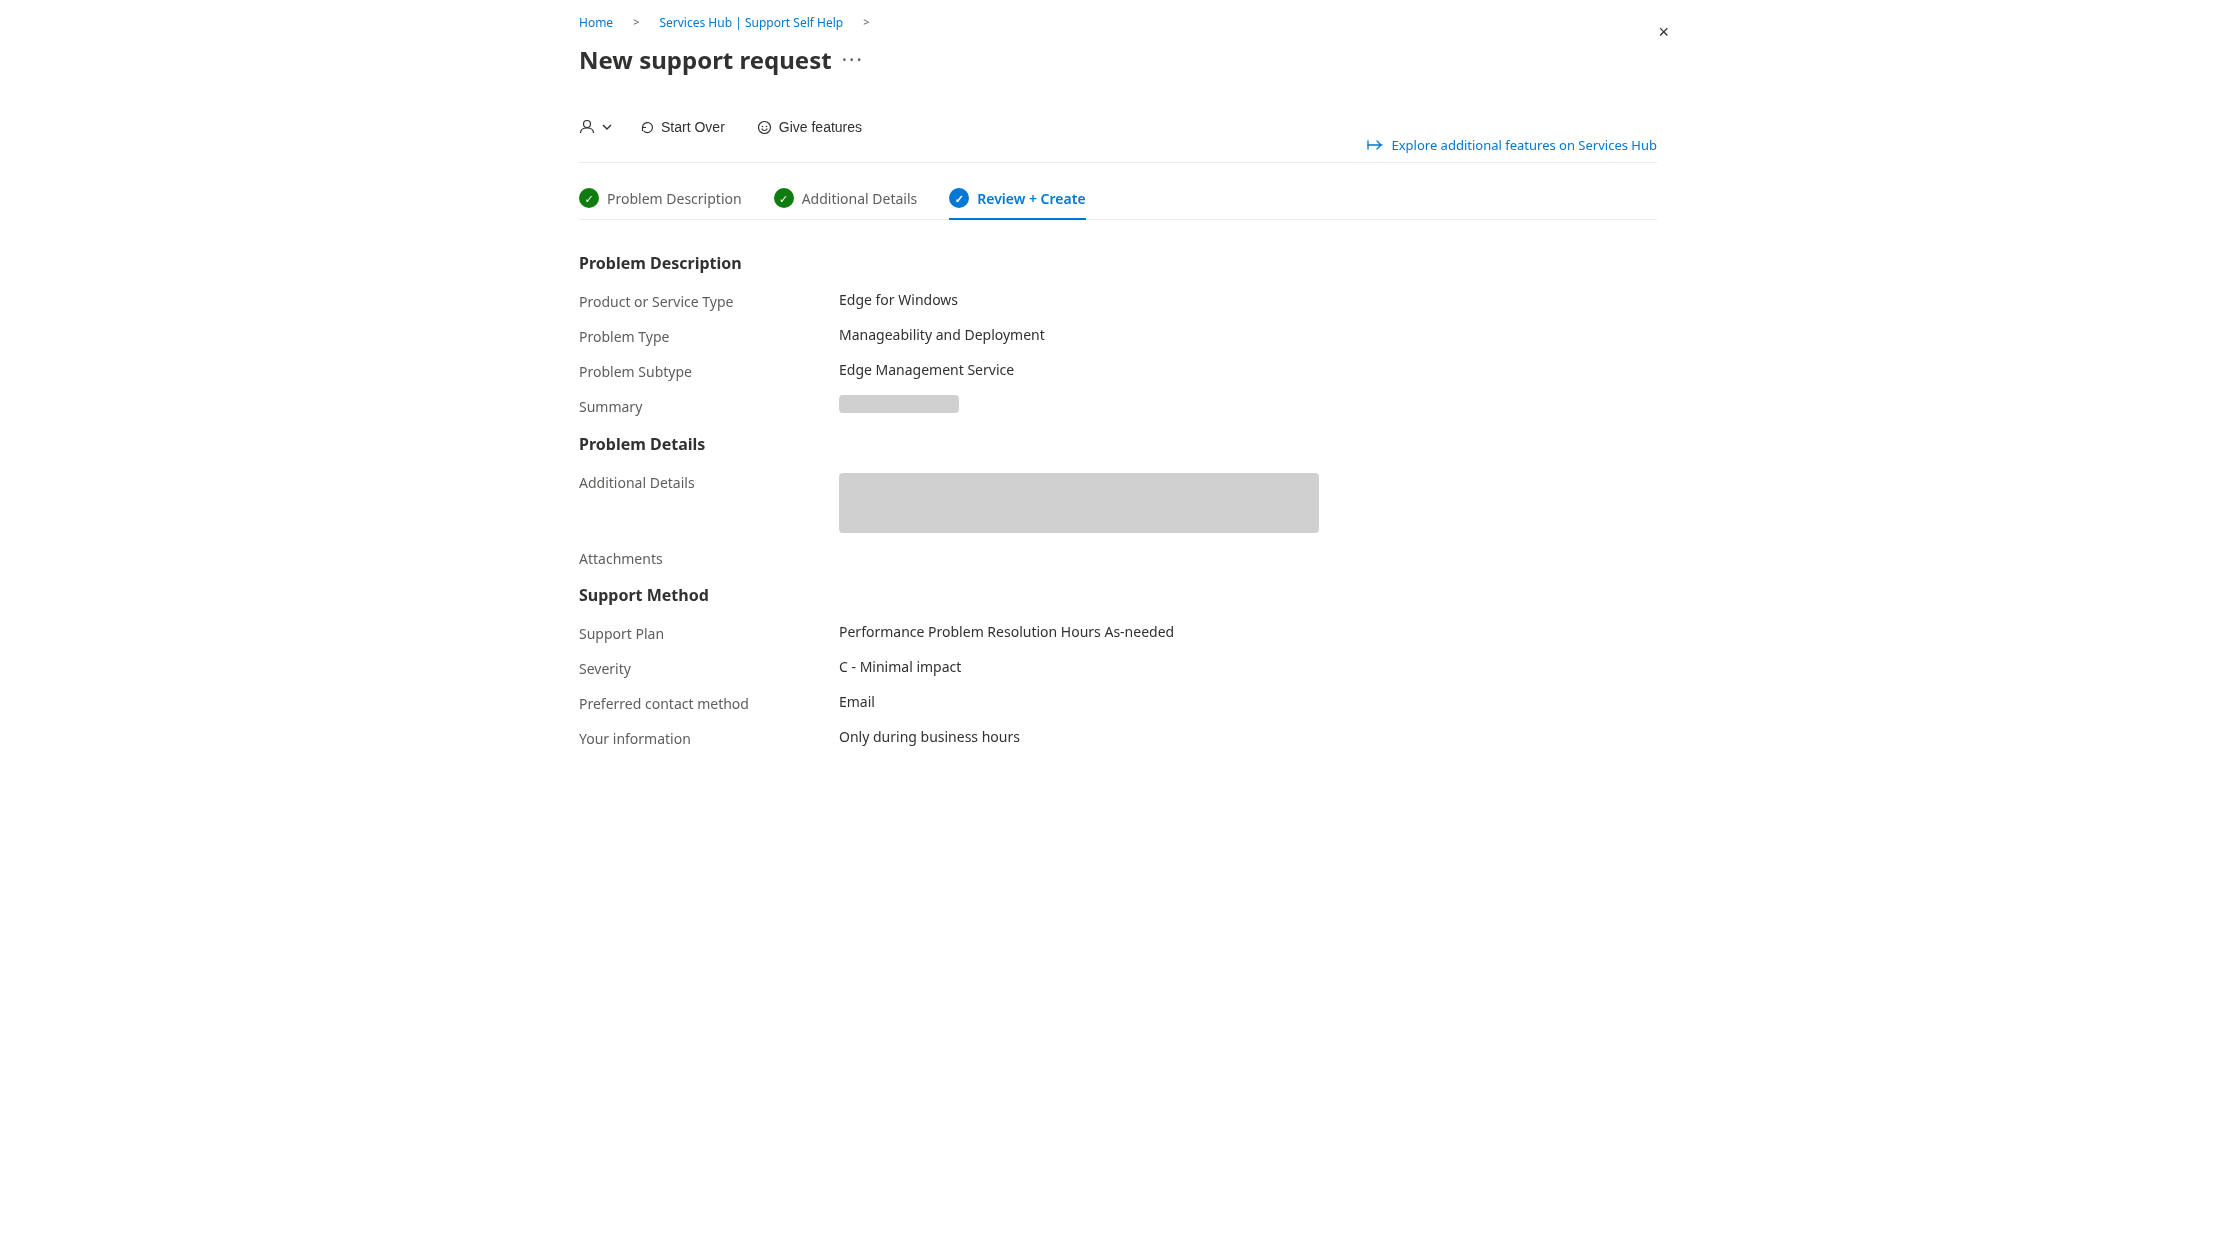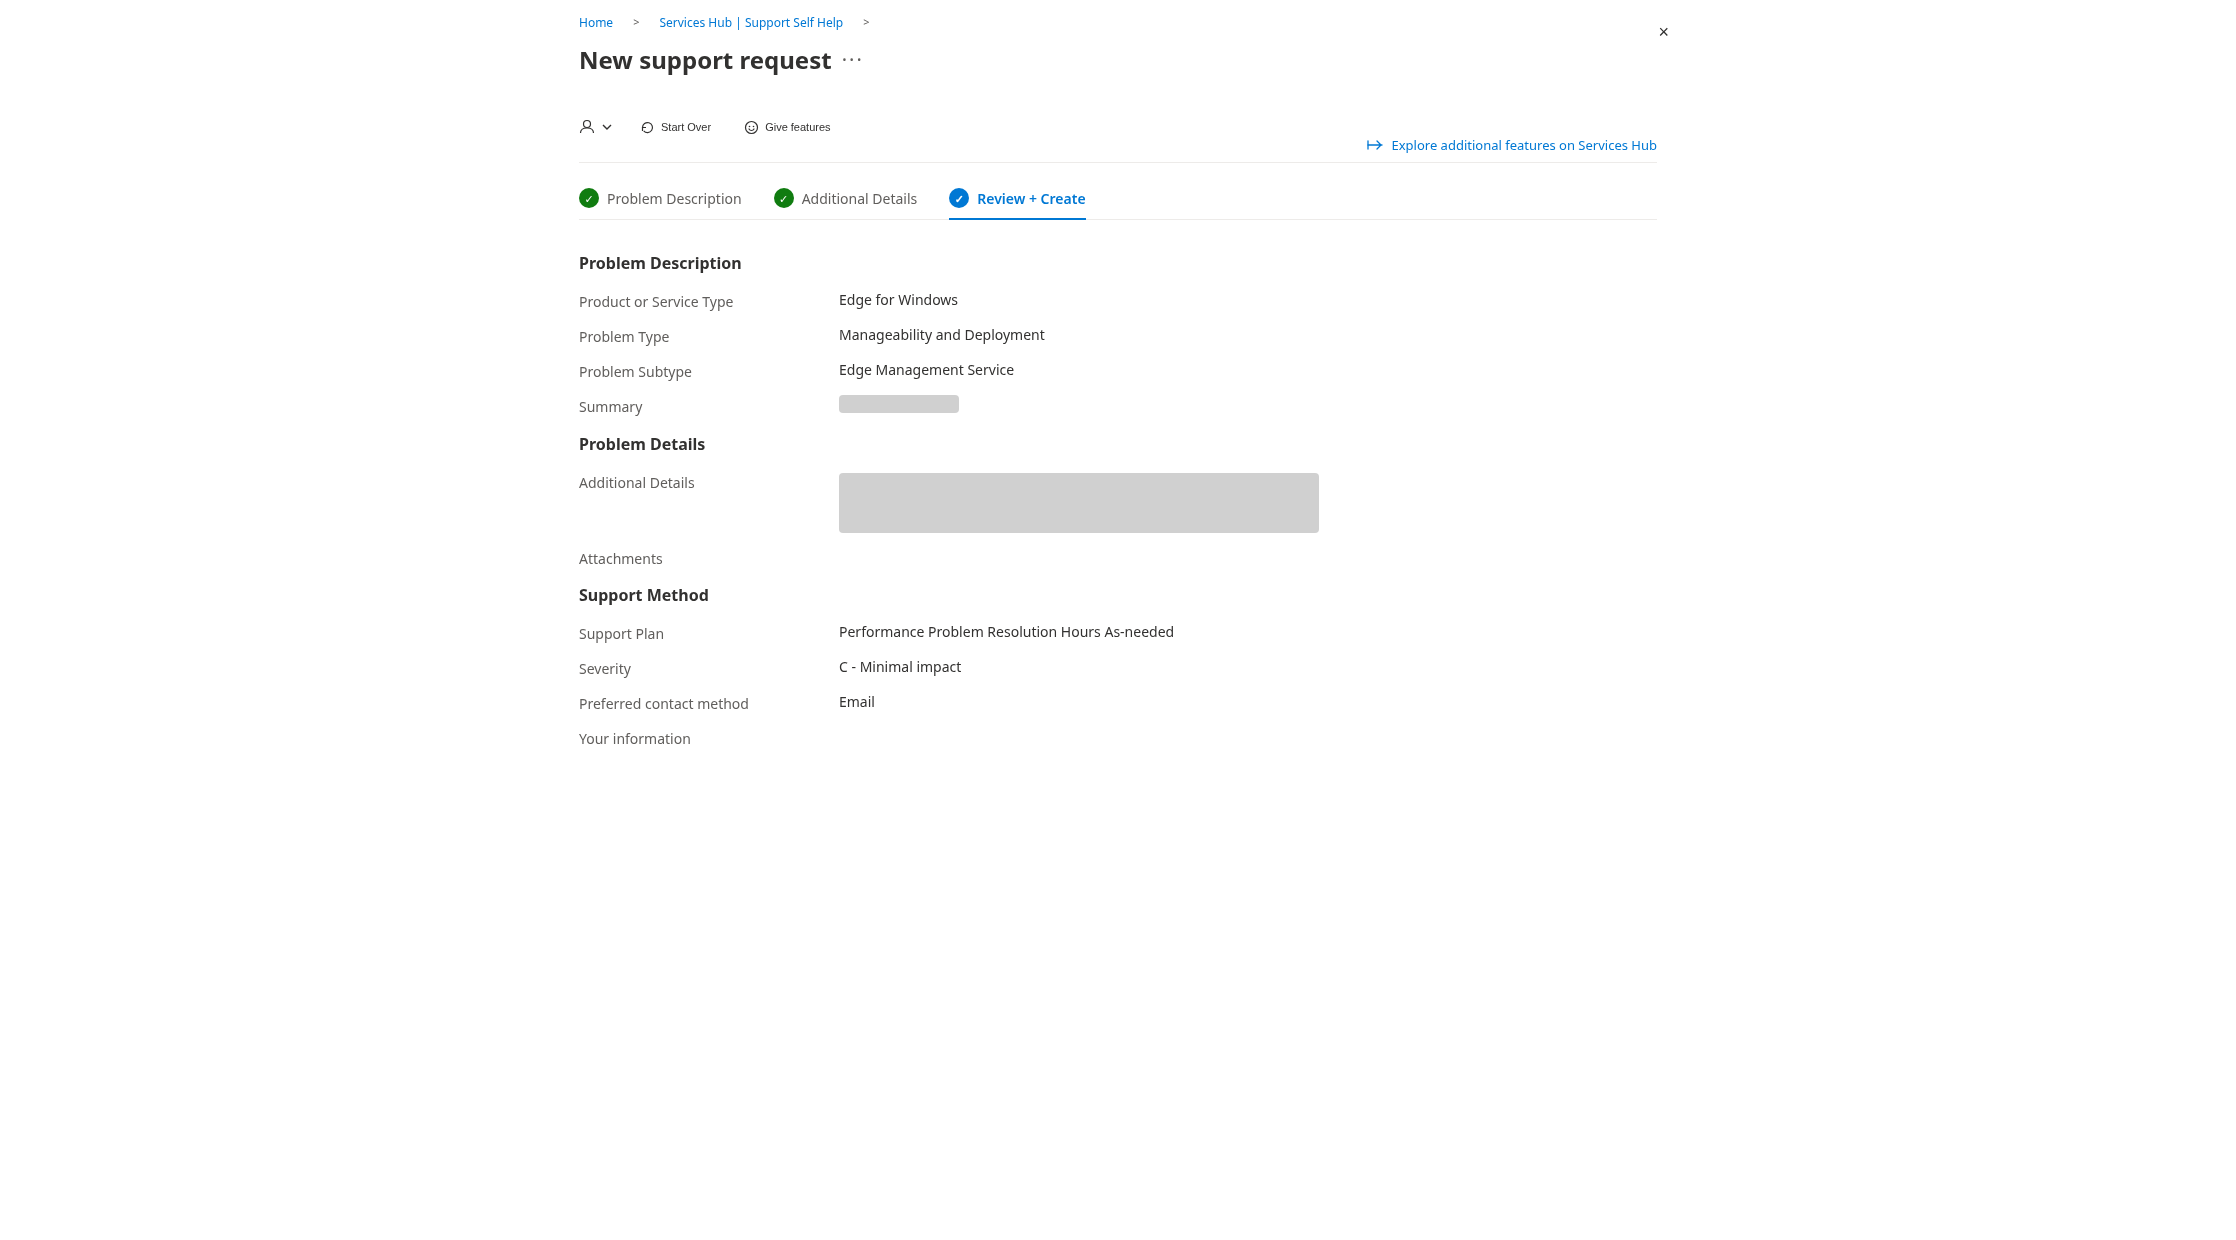--- a/index.html
+++ b/index.html
@@ -106,21 +106,21 @@
       font-size: 14px;
     }
     .toolbar-btn {
       display: flex;
       align-items: center;
       gap: 6px;
       cursor: pointer;
       background: none;
       border: none;
       color: #323130;
-      font-size: 11px;
+      font-size: 14px;
       padding: 4px 8px;
     }
     .toolbar-icon {
       width: 16px;
       height: 16px;
       display: inline-flex;
       align-items: center;
       justify-content: center;
     }
 
@@ -390,19 +390,20 @@
     <div class="field-row">
       <span class="field-label">Severity</span>
       <span class="field-value">C - Minimal impact</span>
     </div>
     <div class="field-row">
       <span class="field-label">Preferred contact method</span>
       <span class="field-value">Email</span>
     </div>
     <div class="field-row">
       <span class="field-label">Your information</span>
+      <span class="field-value">Only during business hours</span>
     </div>
 
     <div style="height: 24px;"></div>
   </div>
 
 
 </div>
 
 </body></html>

